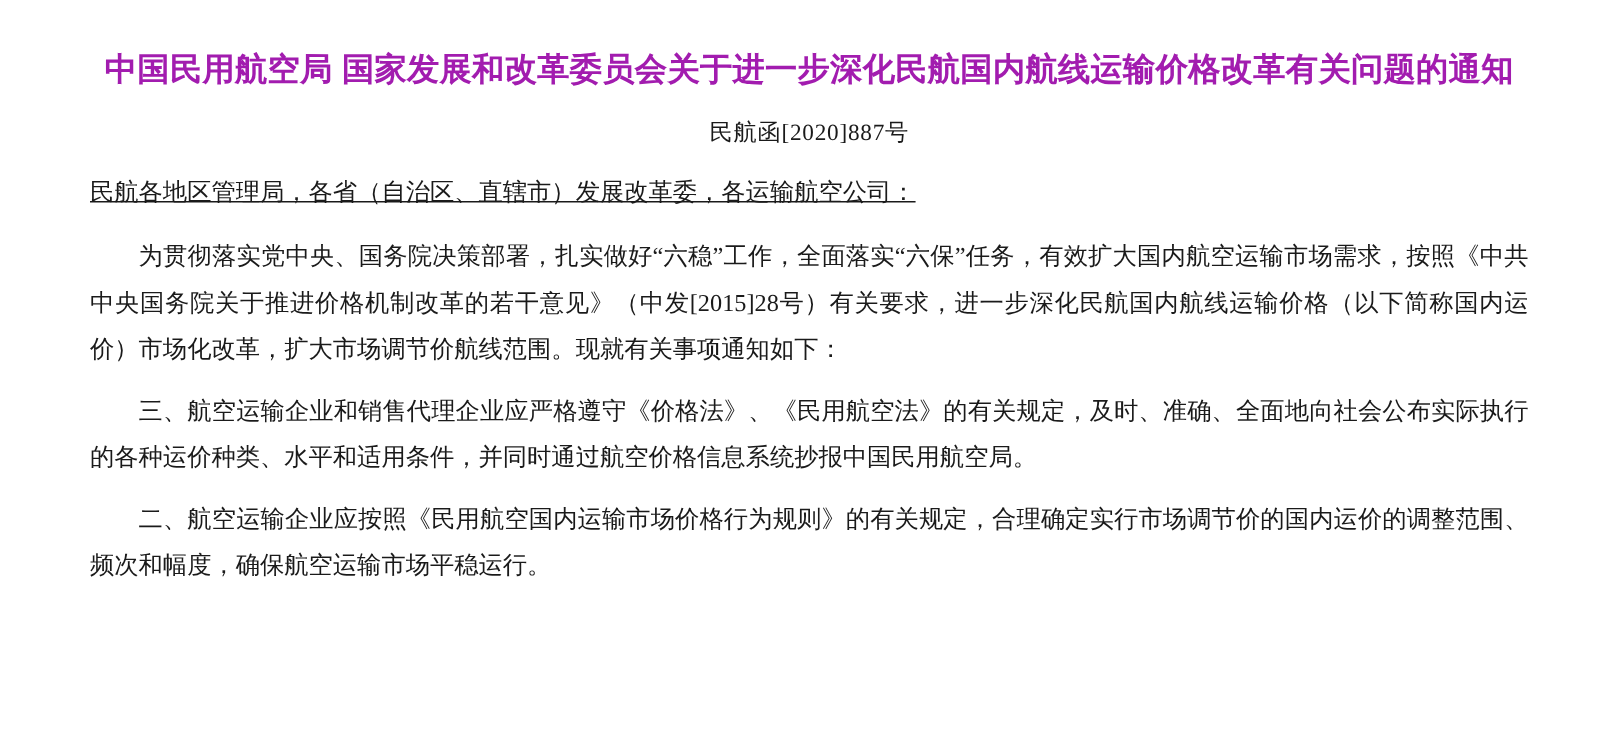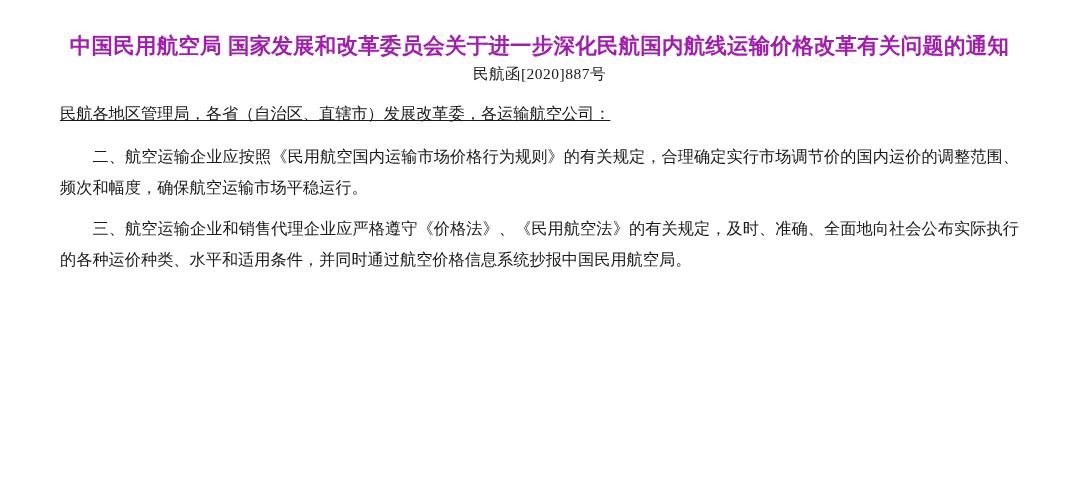--- a/index.html
+++ b/index.html
@@ -30,20 +30,21 @@
     color: #a21caf;
     letter-spacing: 0.2px;
     margin: 4px 0 0 0;
     padding: 0 6px;
   }
   .doc-number {
     text-align: center;
     font-family: "Liberation Serif", "DejaVu Serif", serif;
     font-size: 15.5px;
     color: #1a1a1a;
+    margin-top: 14px;
     margin-bottom: 2px;
     letter-spacing: 0.5px;
   }
   .body-block {
     margin-top: 14px;
   }
   p.para {
     font-family: "Liberation Serif", "DejaVu Serif", serif;
     font-size: 16.2px;
     line-height: 31px;
@@ -65,17 +66,18 @@
 <body>
 
 <div class="page">
 
   <h1 class="doc-title">中国民用航空局  国家发展和改革委员会关于进一步深化民航国内航线运输价格改革有关问题的通知</h1>
 
   <div class="doc-number">民航函[2020]887号</div>
 
   <div class="body-block">
     <p class="para salutation">民航各地区管理局，各省（自治区、直辖市）发展改革委，各运输航空公司：</p>
+    <p class="para indent">为贯彻落实党中央、国务院决策部署，扎实做好“六稳”工作，全面落实“六保”任务，有效扩大国内航空运输市场需求，按照《中共中央国务院关于推进价格机制改革的若干意见》（中发[2015]28号）有关要求，进一步深化民航国内航线运输价格（以下简称国内运价）市场化改革，扩大市场调节价航线范围。现就有关事项通知如下：</p>
+    <p class="para indent">三、航空运输企业和销售代理企业应严格遵守《价格法》、《民用航空法》的有关规定，及时、准确、全面地向社会公布实际执行的各种运价种类、水平和适用条件，并同时通过航空价格信息系统抄报中国民用航空局。</p>
     <p class="para indent">二、航空运输企业应按照《民用航空国内运输市场价格行为规则》的有关规定，合理确定实行市场调节价的国内运价的调整范围、频次和幅度，确保航空运输市场平稳运行。</p>
-    <p class="para indent">三、航空运输企业和销售代理企业应严格遵守《价格法》、《民用航空法》的有关规定，及时、准确、全面地向社会公布实际执行的各种运价种类、水平和适用条件，并同时通过航空价格信息系统抄报中国民用航空局。</p>
   </div>
 
 </div>
 
 </body></html>

